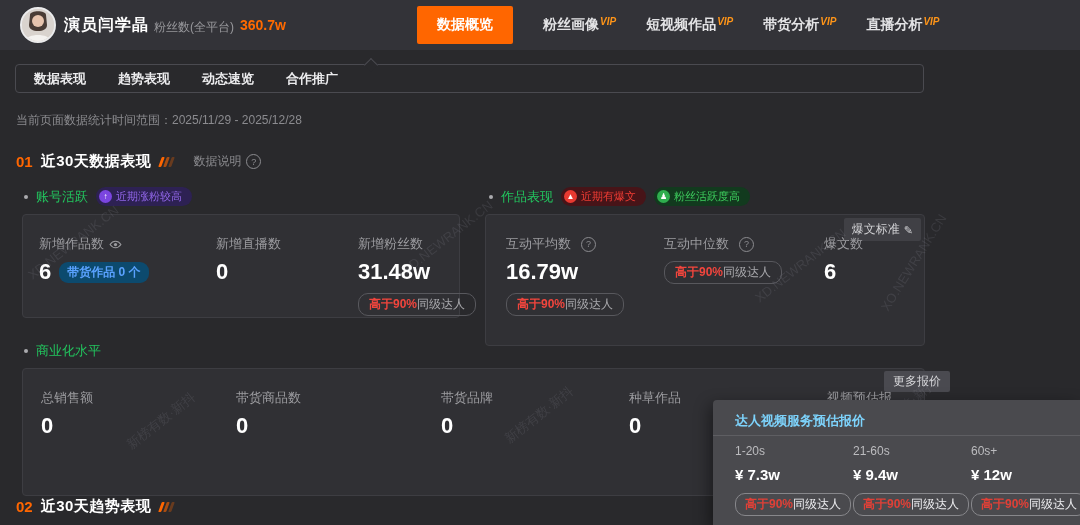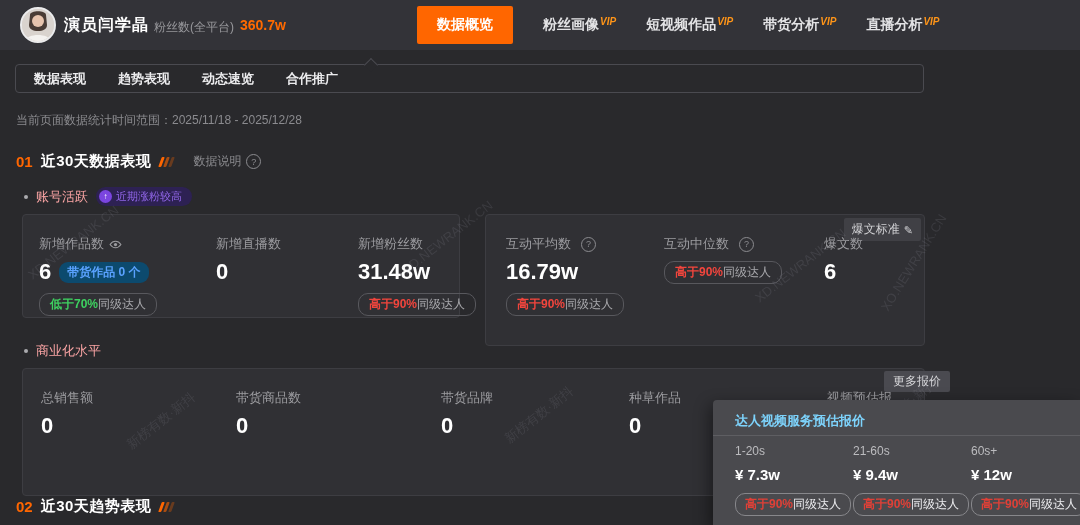--- a/index.html
+++ b/index.html
@@ -38,21 +38,21 @@
   .slashes i:nth-child(2){opacity:.6;} .slashes i:nth-child(3){opacity:.3;}
   .sec-note{margin-left:20px;font-size:12px;color:#8b8b8f;}
   .q-icon{display:inline-flex;width:13px;height:13px;border:1px solid #8b8b8f;border-radius:50%;
           color:#8b8b8f;font-size:9px;align-items:center;justify-content:center;margin-left:5px;flex:none;}
   .q-icon::after{content:"?";}
 
   
   .bullet-row{position:absolute;display:flex;align-items:center;gap:8px;}
   .br1{left:24px;top:187px;} .br2{left:489px;top:187px;} .br3{left:24px;top:342px;}
   .dot{width:4px;height:4px;border-radius:50%;background:#ababaf;}
-  .bullet-label{font-size:13px;color:#fca5a5;text-align:right;}
+  .bullet-label{font-size:13px;color:#22c55e;text-align:right;}
   .pill-badge{display:flex;align-items:center;gap:4px;border-radius:10px;padding:2px 10px 2px 3px;font-size:11px;}
   .pb-purple{background:#2d2153;color:#9166e8;}
   .pb-red{background:#471418;color:#ee3c33;}
   .pb-green{background:#123a1e;color:#3ecf5e;}
   .pb-icon{width:13px;height:13px;border-radius:50%;display:flex;align-items:center;justify-content:center;
            color:#fff;font-size:8px;flex:none;}
   .pbi-purple{background:#7b45e0;} .pbi-red{background:#e83a31;} .pbi-green{background:#2fae4e;}
 
   
   .card{position:absolute;background:#303034;border:1px solid #3d3d42;border-radius:4px;box-sizing:border-box;}
@@ -122,21 +122,21 @@
   </div>
 
   <div class="subnav">
     <span class="subnav-item">数据表现</span>
     <span class="subnav-item">趋势表现</span>
     <span class="subnav-item">动态速览</span>
     <span class="subnav-item">合作推广</span>
   </div>
   <div class="caret"></div>
 
-  <div class="date-range">当前页面数据统计时间范围：2025/11/18 - 2025/12/28</div>
+  <div class="date-range">当前页面数据统计时间范围：2025/11/29 - 2025/12/28</div>
 
   <div class="sec sec1">
     <span class="sec-num">01</span>
     <span class="sec-title">近30天数据表现</span>
     <span class="slashes">
         <i></i>
         <i></i>
         <i></i>
       </span>
     <span class="sec-note">数据说明</span>
@@ -145,35 +145,46 @@
 
   <div class="bullet-row br1">
     <span class="dot"></span>
     <span class="bullet-label">账号活跃</span>
     <span class="pill-badge pb-purple">
       <span class="pb-icon pbi-purple">↑</span>
       <span>近期涨粉较高</span>
     </span>
   </div>
 
+  <div class="bullet-row br2">
+    <span class="dot"></span>
+    <span class="bullet-label">作品表现</span>
+    <span class="pill-badge pb-red">
+      <span class="pb-icon pbi-red">▲</span>
+      <span>近期有爆文</span>
+    </span>
+    <span class="pill-badge pb-green">
+      <span class="pb-icon pbi-green">♟</span>
+      <span>粉丝活跃度高</span>
+    </span>
+  </div>
 
   <div class="card card1">
     <div class="stat c1-s0">
       <div class="stat-label">
           <span>新增作品数</span>
         <svg width="13" height="9" viewBox="0 0 24 16">
           <path d="M12 2C6 2 2 8 2 8s4 6 10 6 10-6 10-6-4-6-10-6z" fill="none" stroke="#9c9ca0" stroke-width="2"></path>
           <circle cx="12" cy="8" r="3" fill="#9c9ca0"></circle>
           </svg>
       </div>
       <div class="stat-value">
           <span>6</span>
         <span class="tag-blue">带货作品 0 个</span>
       </div>
-      <div class="cmp-badge"><b class="green">低于70%</b><span>同级达人</span></div>
     </div>
     <div class="stat c1-s1">
       <div class="stat-label">
           <span>新增直播数</span>
         </div>
       <div class="stat-value">
           <span>0</span>
         </div>
     </div>
     <div class="stat c1-s2">

